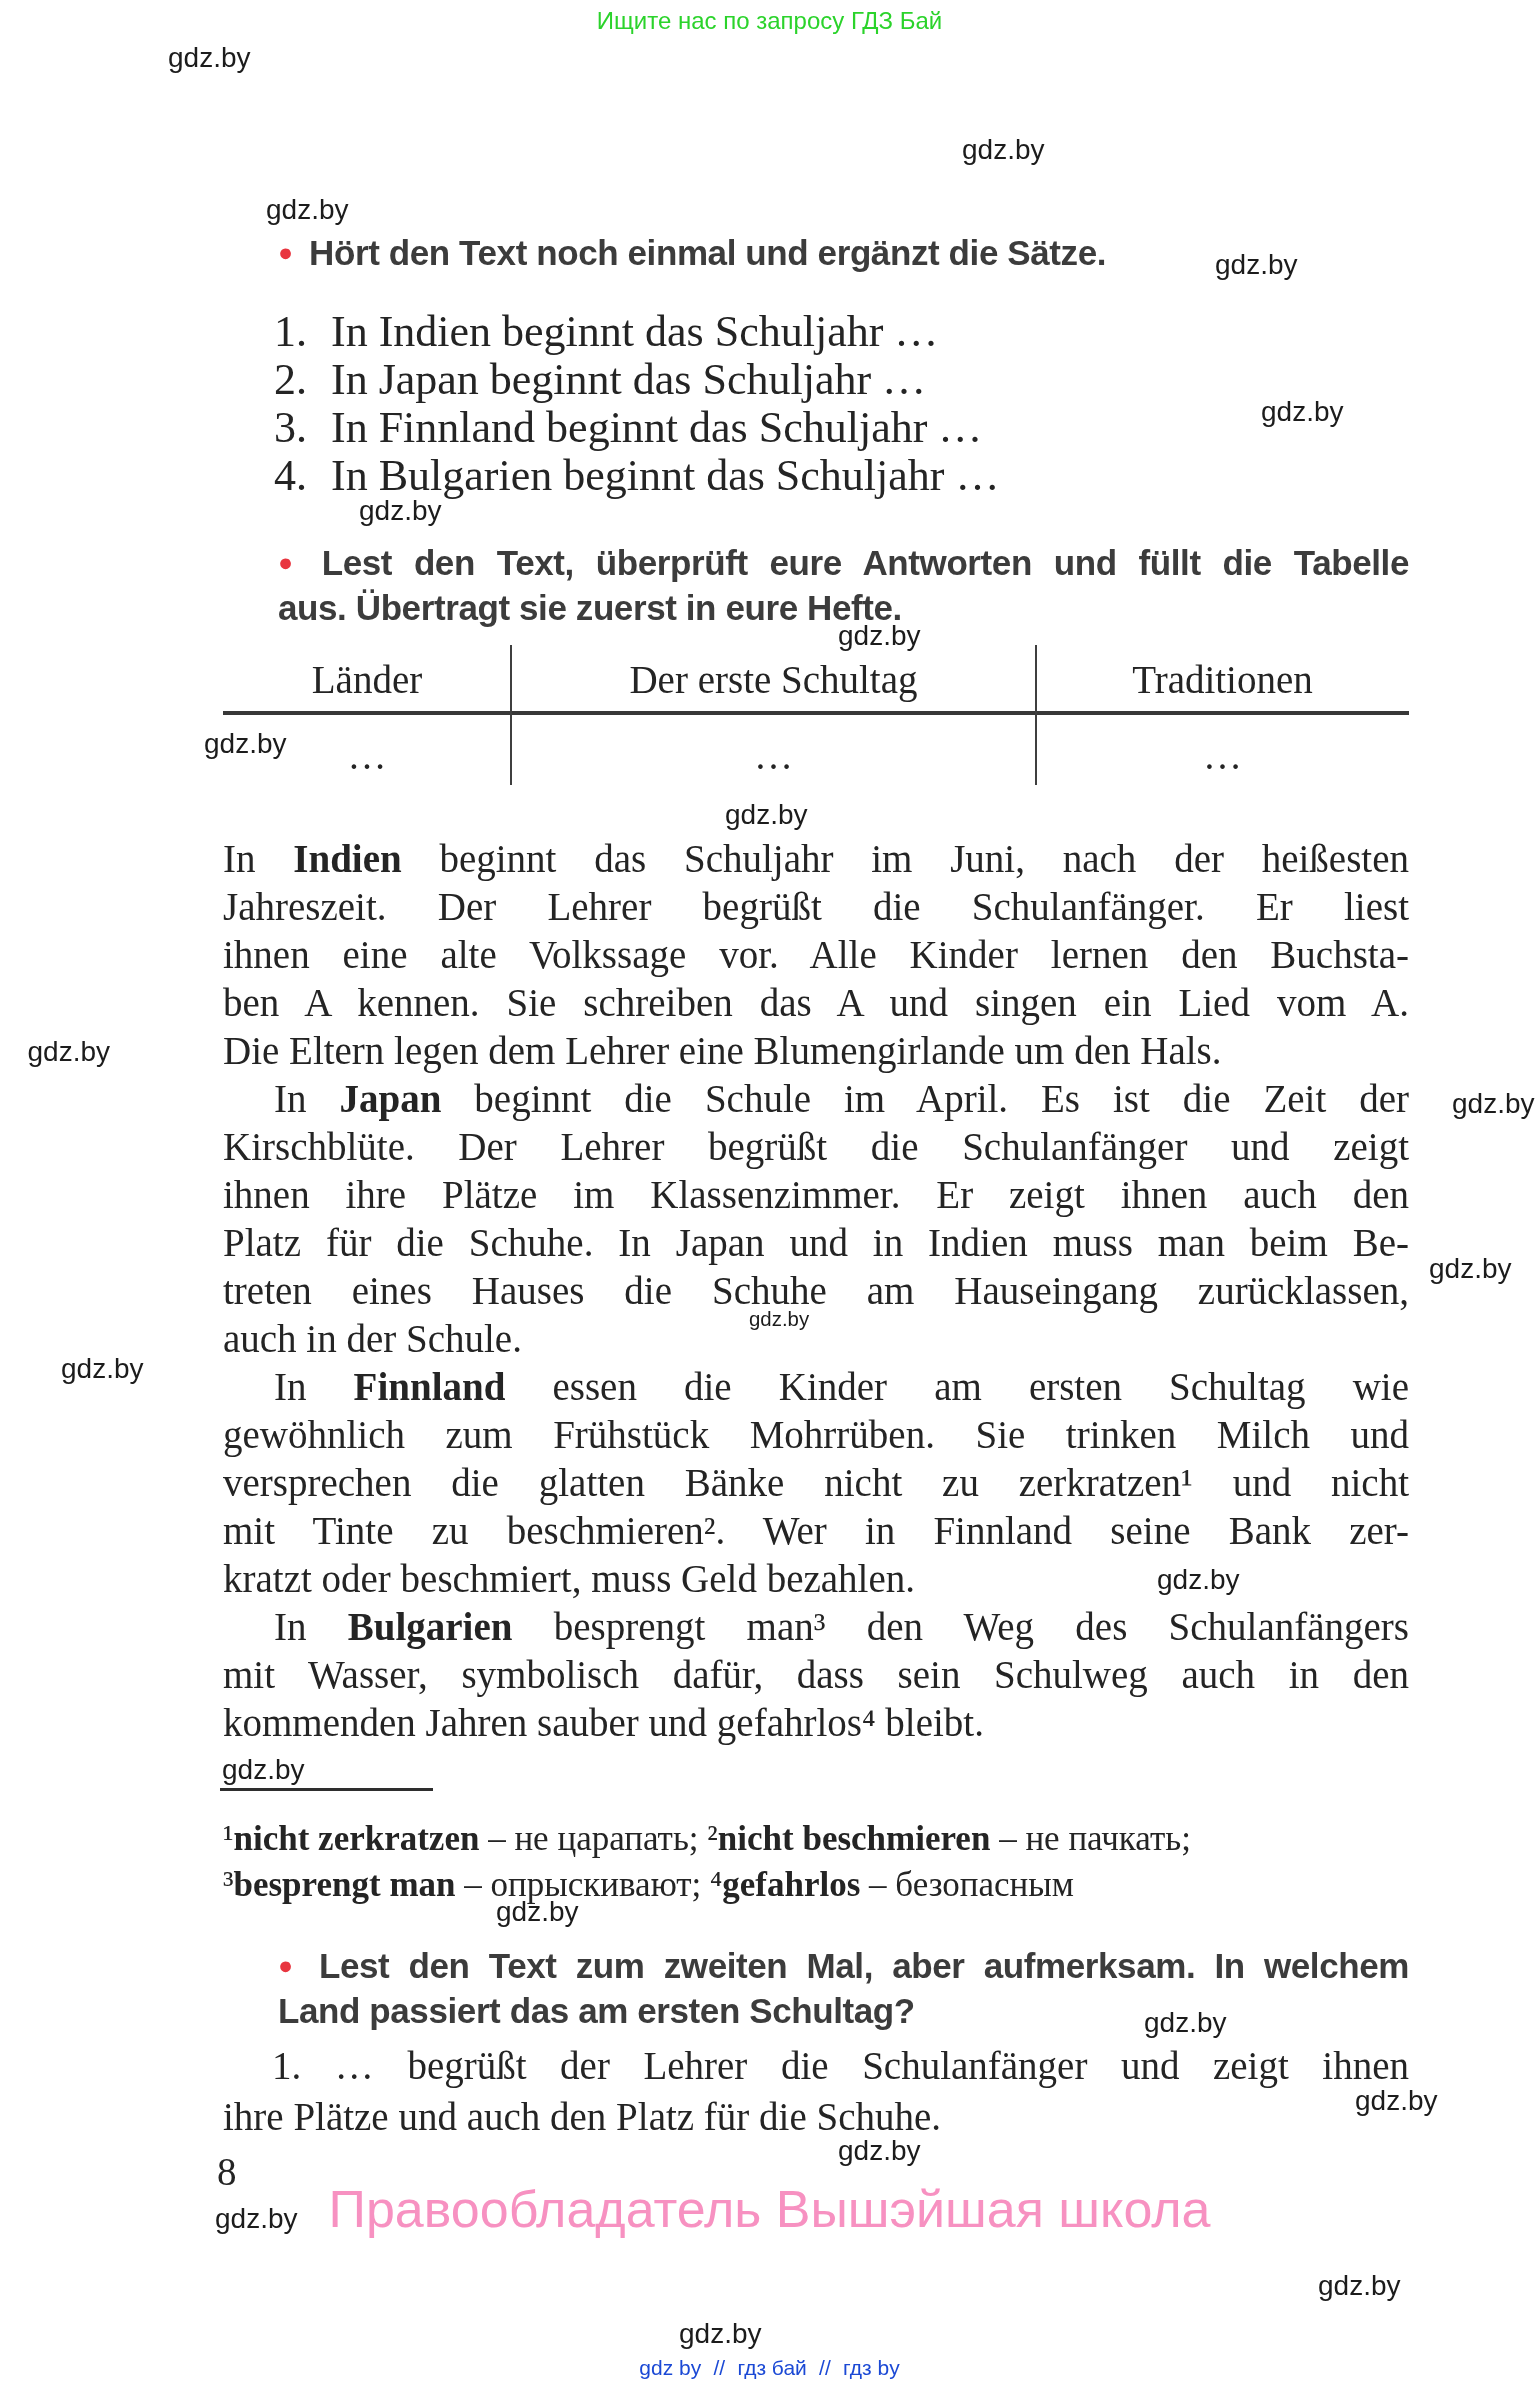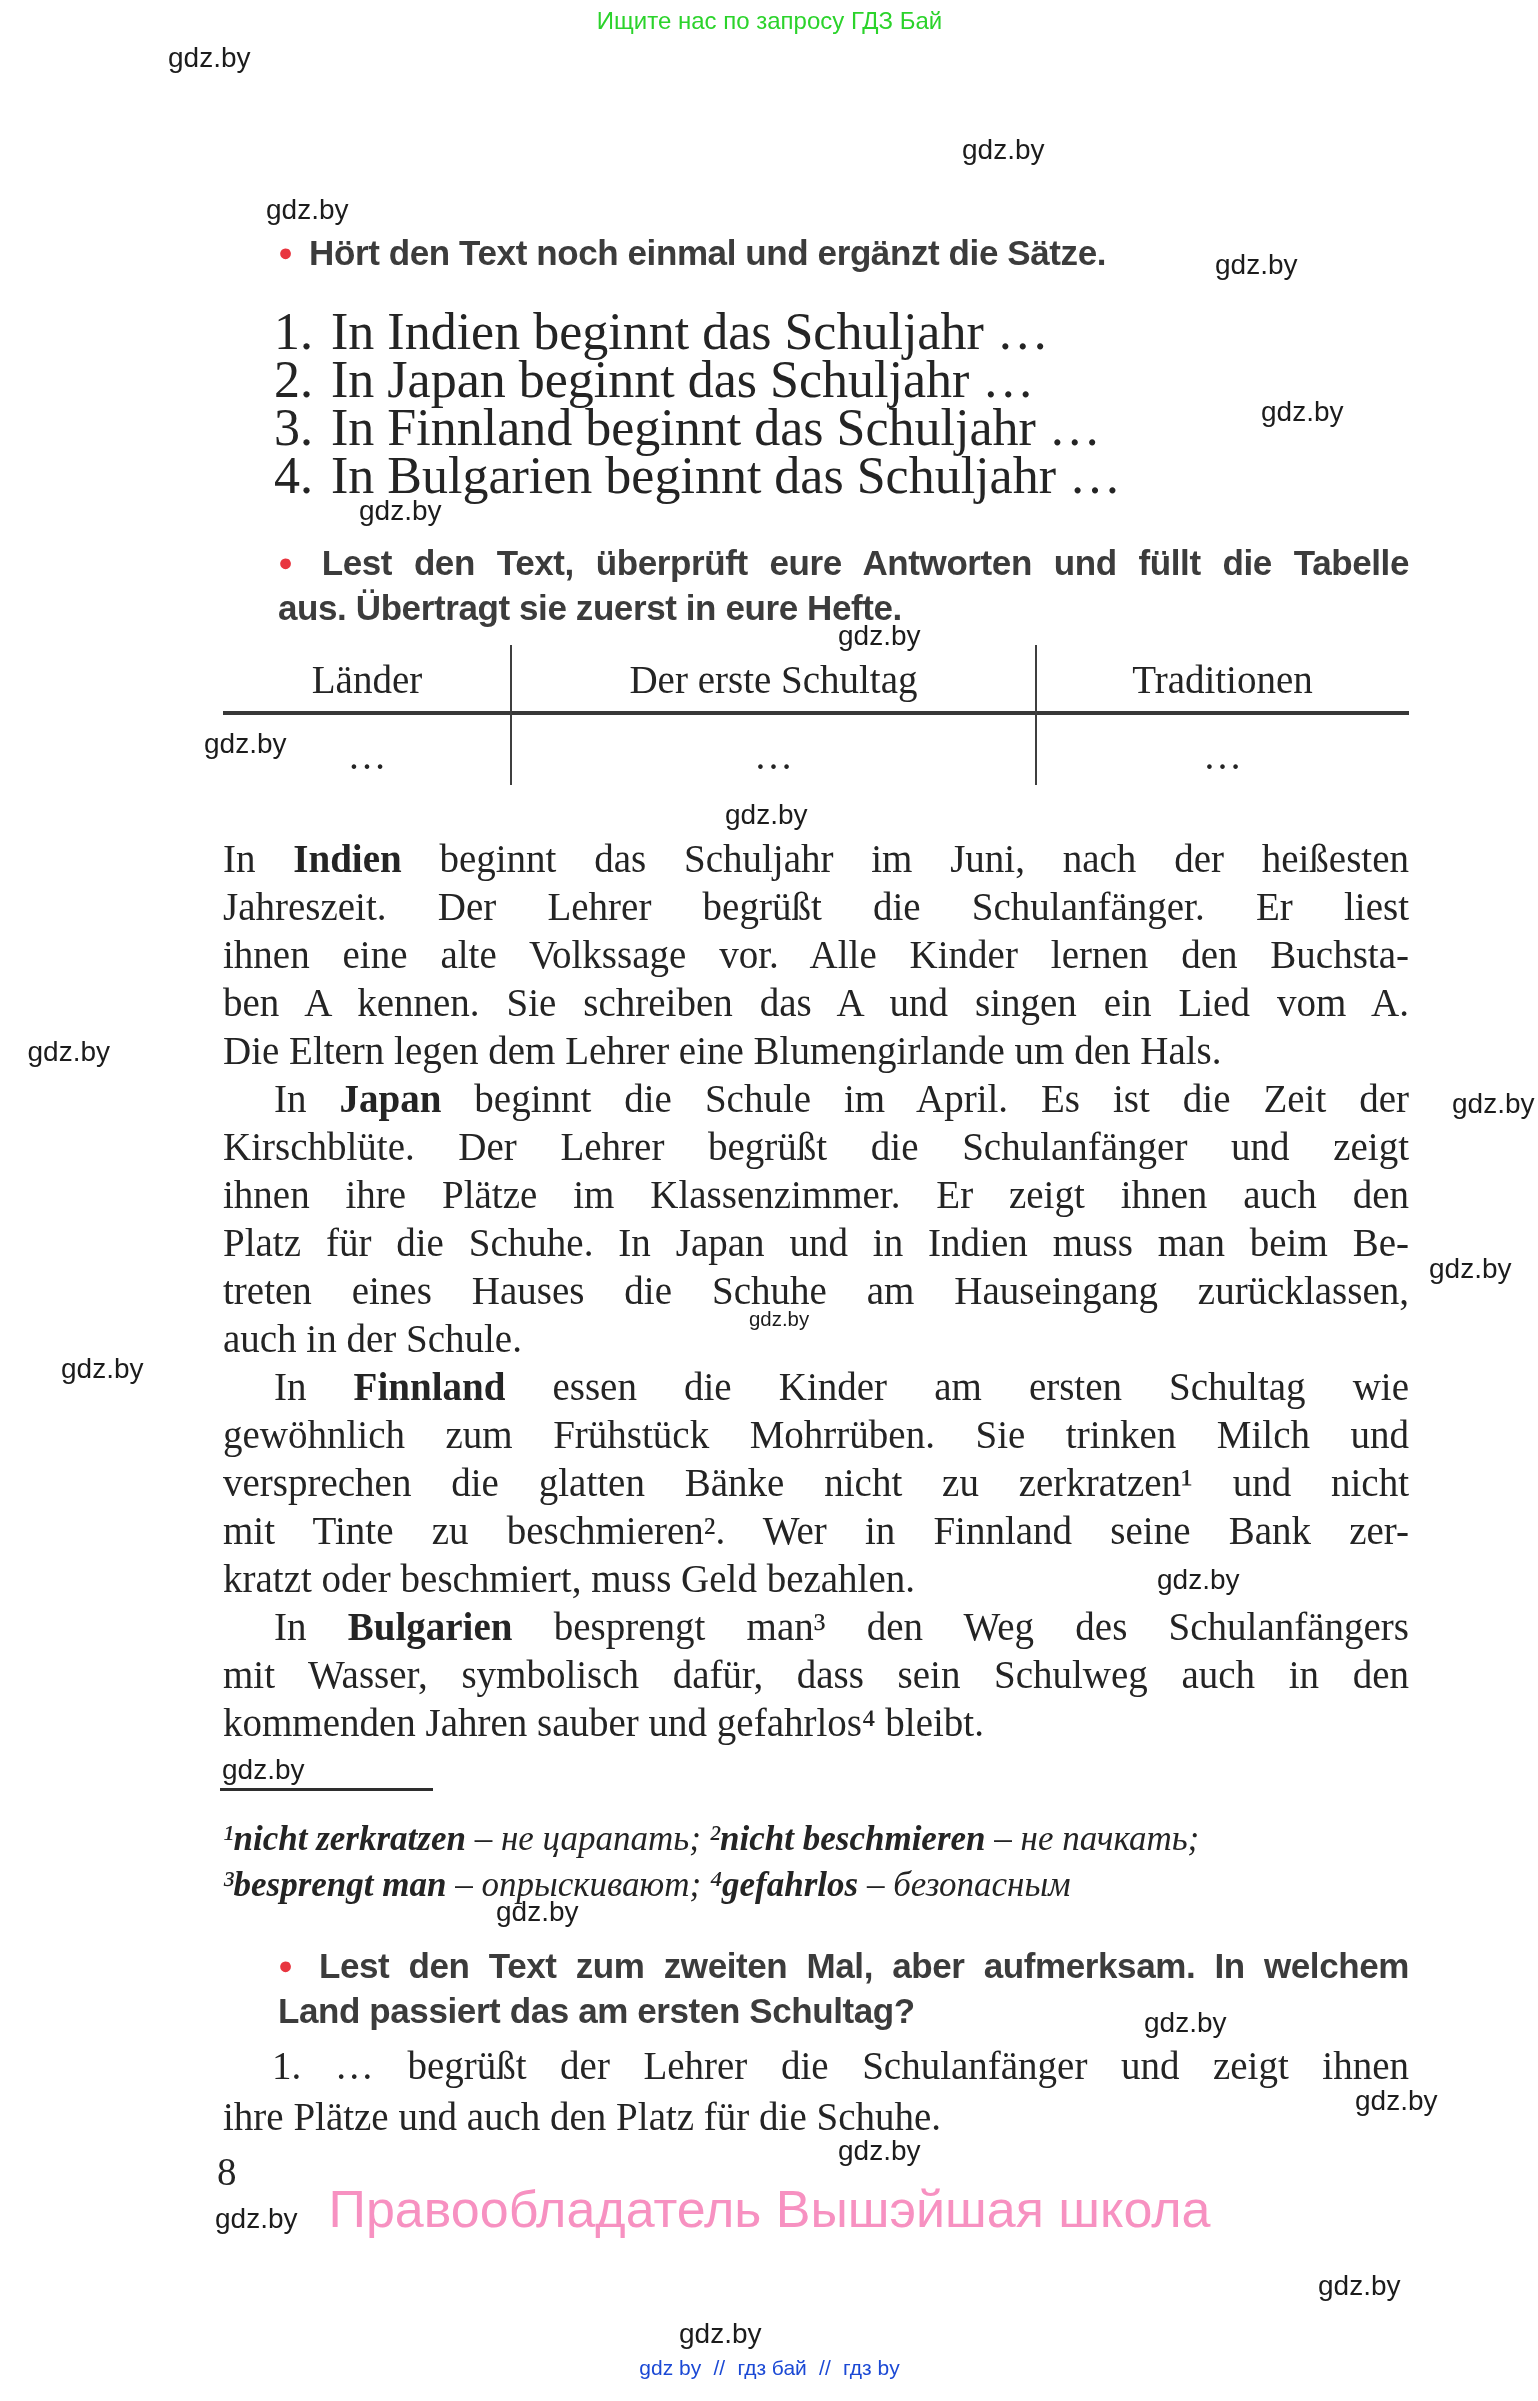--- a/index.html
+++ b/index.html
@@ -32,21 +32,21 @@
   
   .task{
     font-family:Liberation Sans, sans-serif;font-weight:bold;
     font-size:35px;line-height:46px;color:var(--task_gray);
     margin-left:55px;letter-spacing:-0.4px;
   }
   .task .line{text-align:justify;text-align-last:justify;}
   .task .line.last{text-align:left;text-align-last:left;}
   .dot{color:var(--bullet_red);font-size:25px;margin-right:16px;vertical-align:3.5px;letter-spacing:0;}
   
-  .numlist{font-size:52px;line-height:48px;margin-left:51px;margin-top:32px;}
+  .numlist{font-size:44px;line-height:48px;margin-left:51px;margin-top:32px;}
   .numlist .numrow .num{display:inline-block;width:57px;}
   
   .ftable{position:relative;height:140px;margin-top:14px;font-size:39px;}
   .trow{display:flex;width:100%;}
   .trow.head{height:68px;align-items:center;}
   .trow.bodyr{height:72px;align-items:center;}
   .tcell{text-align:center;}
   .tcell.c1{width:288px;}
   .tcell.c2{width:525px;}
   .tcell.c3{width:373px;text-align:center;}
@@ -56,21 +56,21 @@
   .vline.v2{left:812px;}
   .trow.bodyr .tcell{padding-top:12.4px;}
   
   .para{font-size:39px;line-height:48px;}
   .para .line{text-align:justify;text-align-last:justify;}
   .para .line.last{text-align-last:left;}
   .para.indent .line:first-child{text-indent:51px;}
   .para1{margin-top:50px;}
   
   .fnrule{height:2.7px;background:#2e2e2e;width:213px;margin-left:-3.5px;margin-top:41px;}
-  .footnotes{font-size:35px;line-height:46px;margin-top:25px;font-style:italic;}
+  .footnotes{font-size:35px;line-height:46px;margin-top:25px;}
   .footnotes .line{text-align:left;text-align-last:left;}
   .task3{margin-top:34px;}
   .task1{margin-top:229px;}
   .task2{margin-top:39px;}
   
   .final{font-size:39px;line-height:51px;margin-top:6px;}
   .final .line{text-align:justify;text-align-last:justify;}
   .final .line.last{text-align-last:left;}
   .final .line:first-child{text-indent:49px;}
   .pagenum{position:absolute;left:217px;top:2149px;font-size:39px;}

